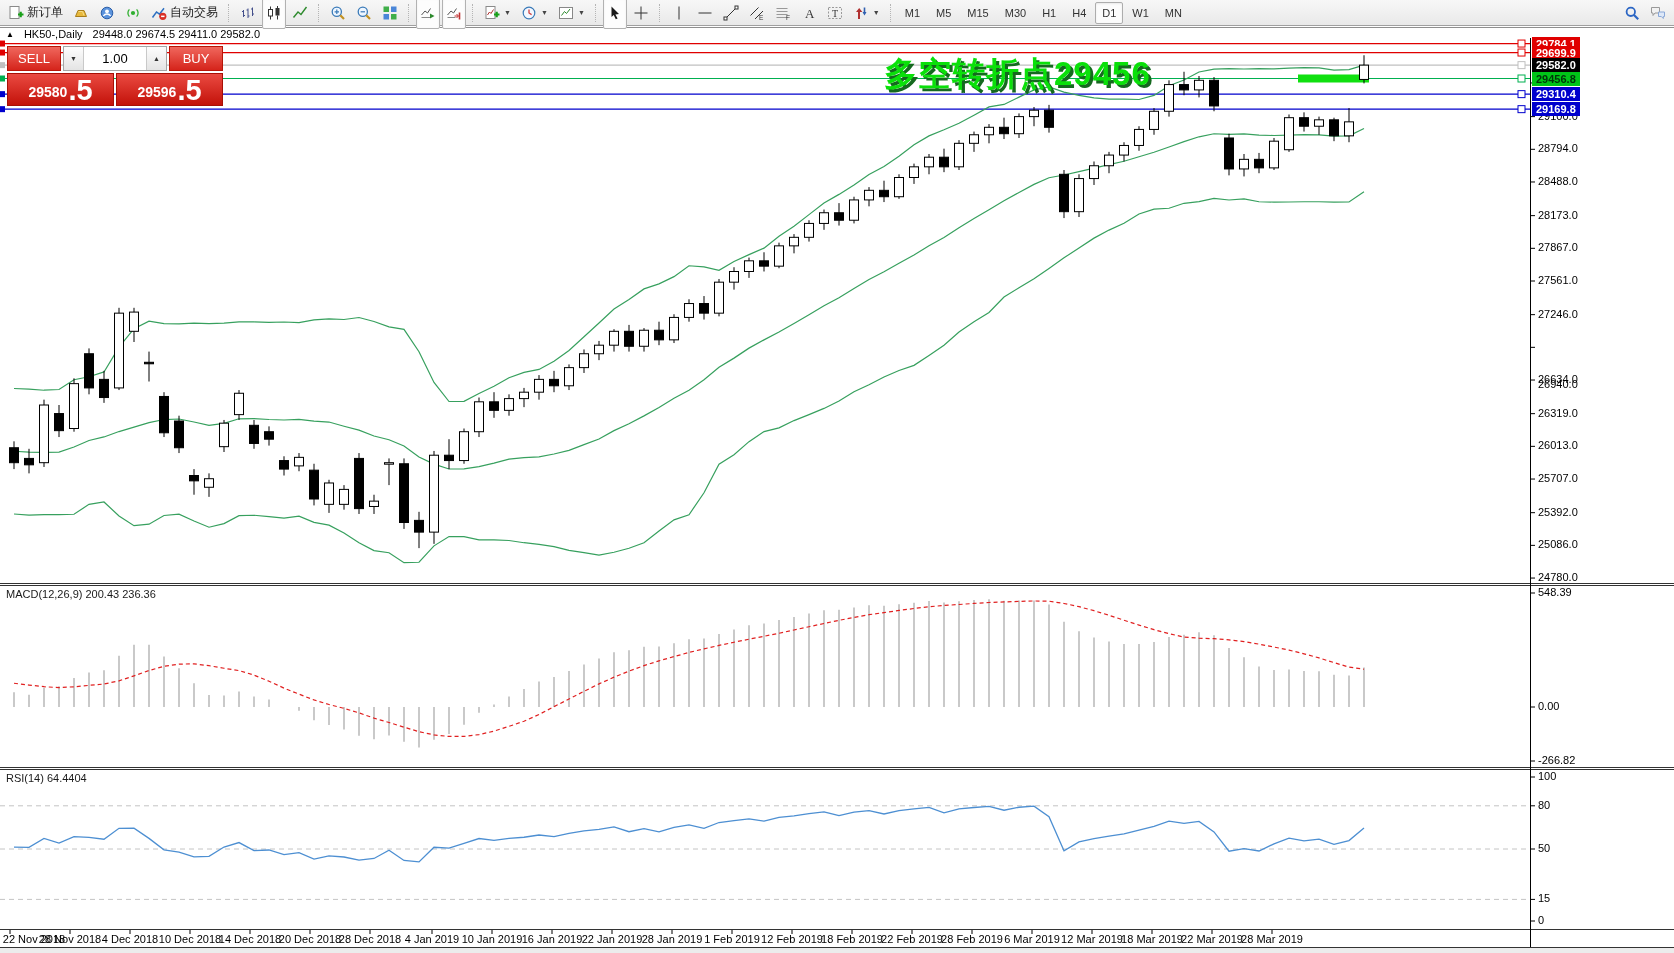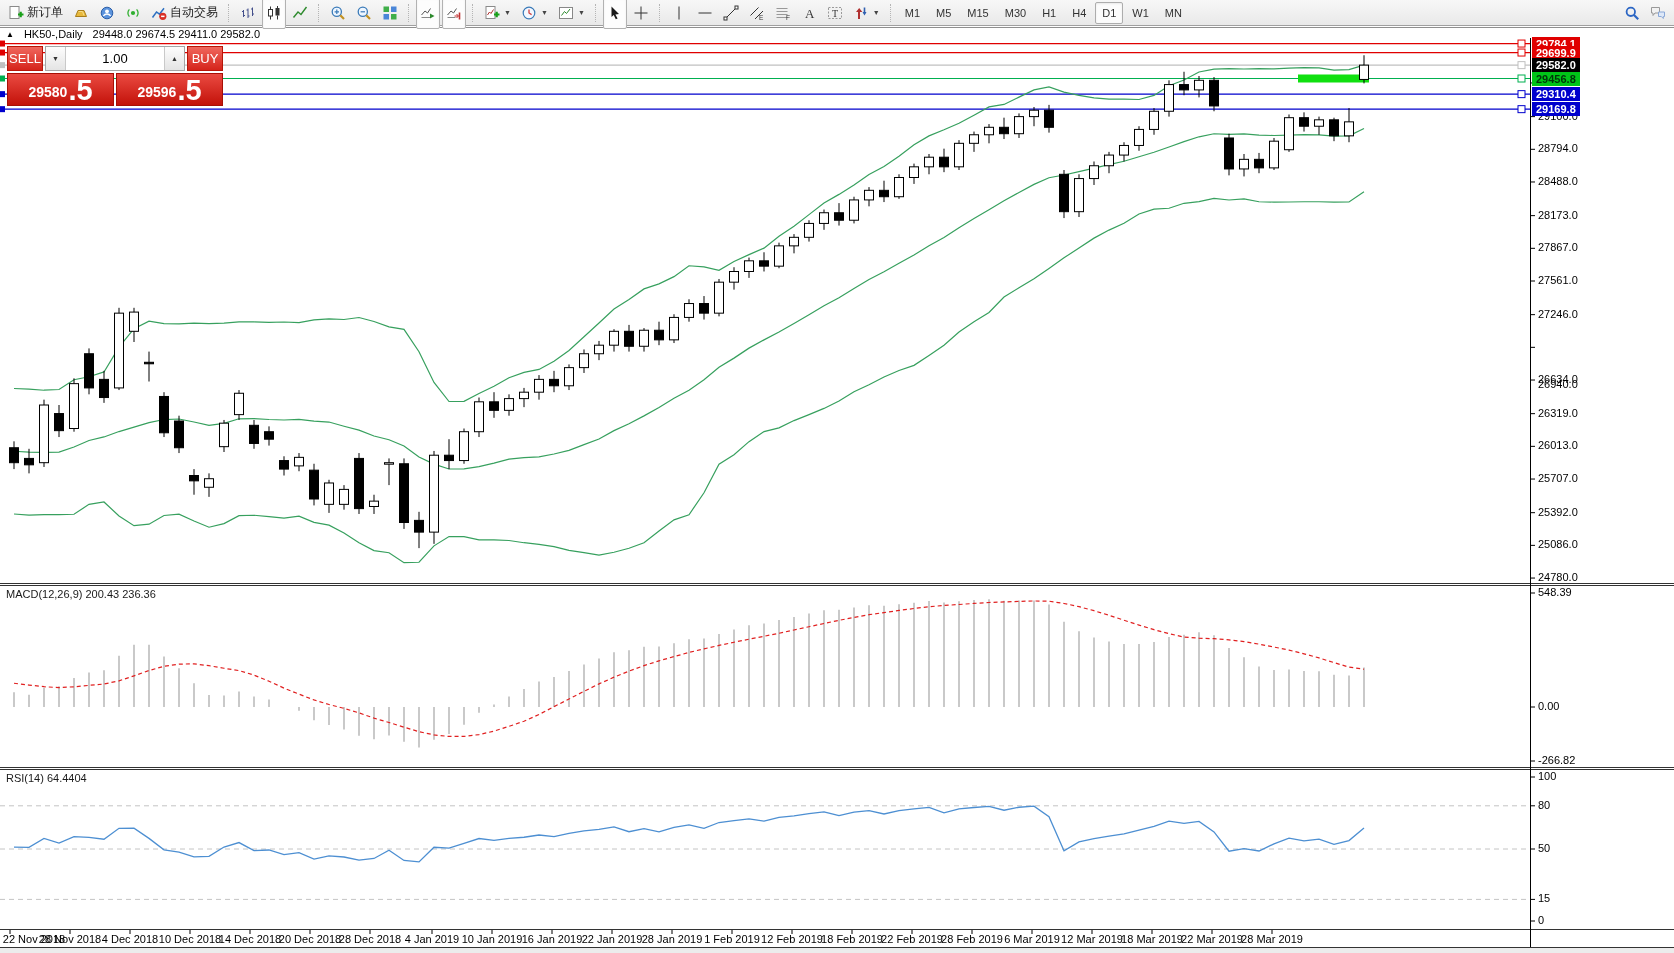--- a/index.html
+++ b/index.html
@@ -17,21 +17,21 @@
     border:1px solid transparent;border-radius:2px;margin:0 1px;}
   .tf-btn.pressed{background:#fcfcfc;border-color:#adadad;box-shadow:inset 0 1px 2px rgba(0,0,0,.08);}
   .caret{font-size:7px;color:#444;margin-left:1px;}
   
   .chart-title{position:absolute;top:28px;left:6px;height:12px;display:flex;align-items:center;gap:10px;
     font-size:11px;color:#000;z-index:20;}
   .chart-title .tri{font-size:8px;}
   
   .trade-panel{position:absolute;left:7px;top:46px;width:216px;z-index:30;}
   .tp-top{display:flex;height:25px;gap:2px;}
-  .tp-side{width:36px;display:flex;align-items:center;justify-content:center;color:#fff;font-size:13px;
+  .tp-side{width:54px;display:flex;align-items:center;justify-content:center;color:#fff;font-size:13px;
     background:linear-gradient(#f0675d,#d5241b);border:1px solid #b71508;box-sizing:border-box;}
   .tp-spin{flex:1;display:flex;background:#fff;border:1px solid #a5a5a5;box-sizing:border-box;}
   .tp-spin-btn{width:19px;display:flex;align-items:center;justify-content:center;font-size:7px;color:#333;
     background:linear-gradient(#fdfdfd,#e4e4e4);}
   .tp-spin-btn.left{border-right:1px solid #c9c9c9;}
   .tp-spin-btn.right{border-left:1px solid #c9c9c9;}
   .tp-vol{flex:1;display:flex;align-items:center;justify-content:center;font-size:13px;color:#000;}
   .tp-prices{display:flex;gap:2px;margin-top:2px;height:33px;}
   .tp-price{flex:1;display:flex;align-items:flex-end;justify-content:center;color:#fff;font-weight:bold;
     background:linear-gradient(#ea4a41,#c3120a);border:1px solid #a80f05;box-sizing:border-box;padding-bottom:2px;}
@@ -704,20 +704,21 @@
         <span class="small">29580</span>
         <span class="big">.5</span>
       </div>
       <div class="tp-price">
         <span class="small">29596</span>
         <span class="big">.5</span>
       </div>
     </div>
   </div>
 
+  <div class="annotation">多空转折点29456</div>
 
   <div class="panel-label" style="left:6px;top:588px;">MACD(12,26,9) 200.43 236.36</div>
   <div class="panel-label" style="left:6px;top:772px;">RSI(14) 64.4404</div>
 
   <div id="axis-layer">
       <div class="ax" style="left: 1538px; top: 75.9684px;">29415.0</div>
       <div class="ax" style="left: 1538px; top: 109.615px;">29100.0</div>
       <div class="ax" style="left: 1538px; top: 142.299px;">28794.0</div>
       <div class="ax" style="left: 1538px; top: 174.984px;">28488.0</div>
       <div class="ax" style="left: 1538px; top: 208.63px;">28173.0</div>

